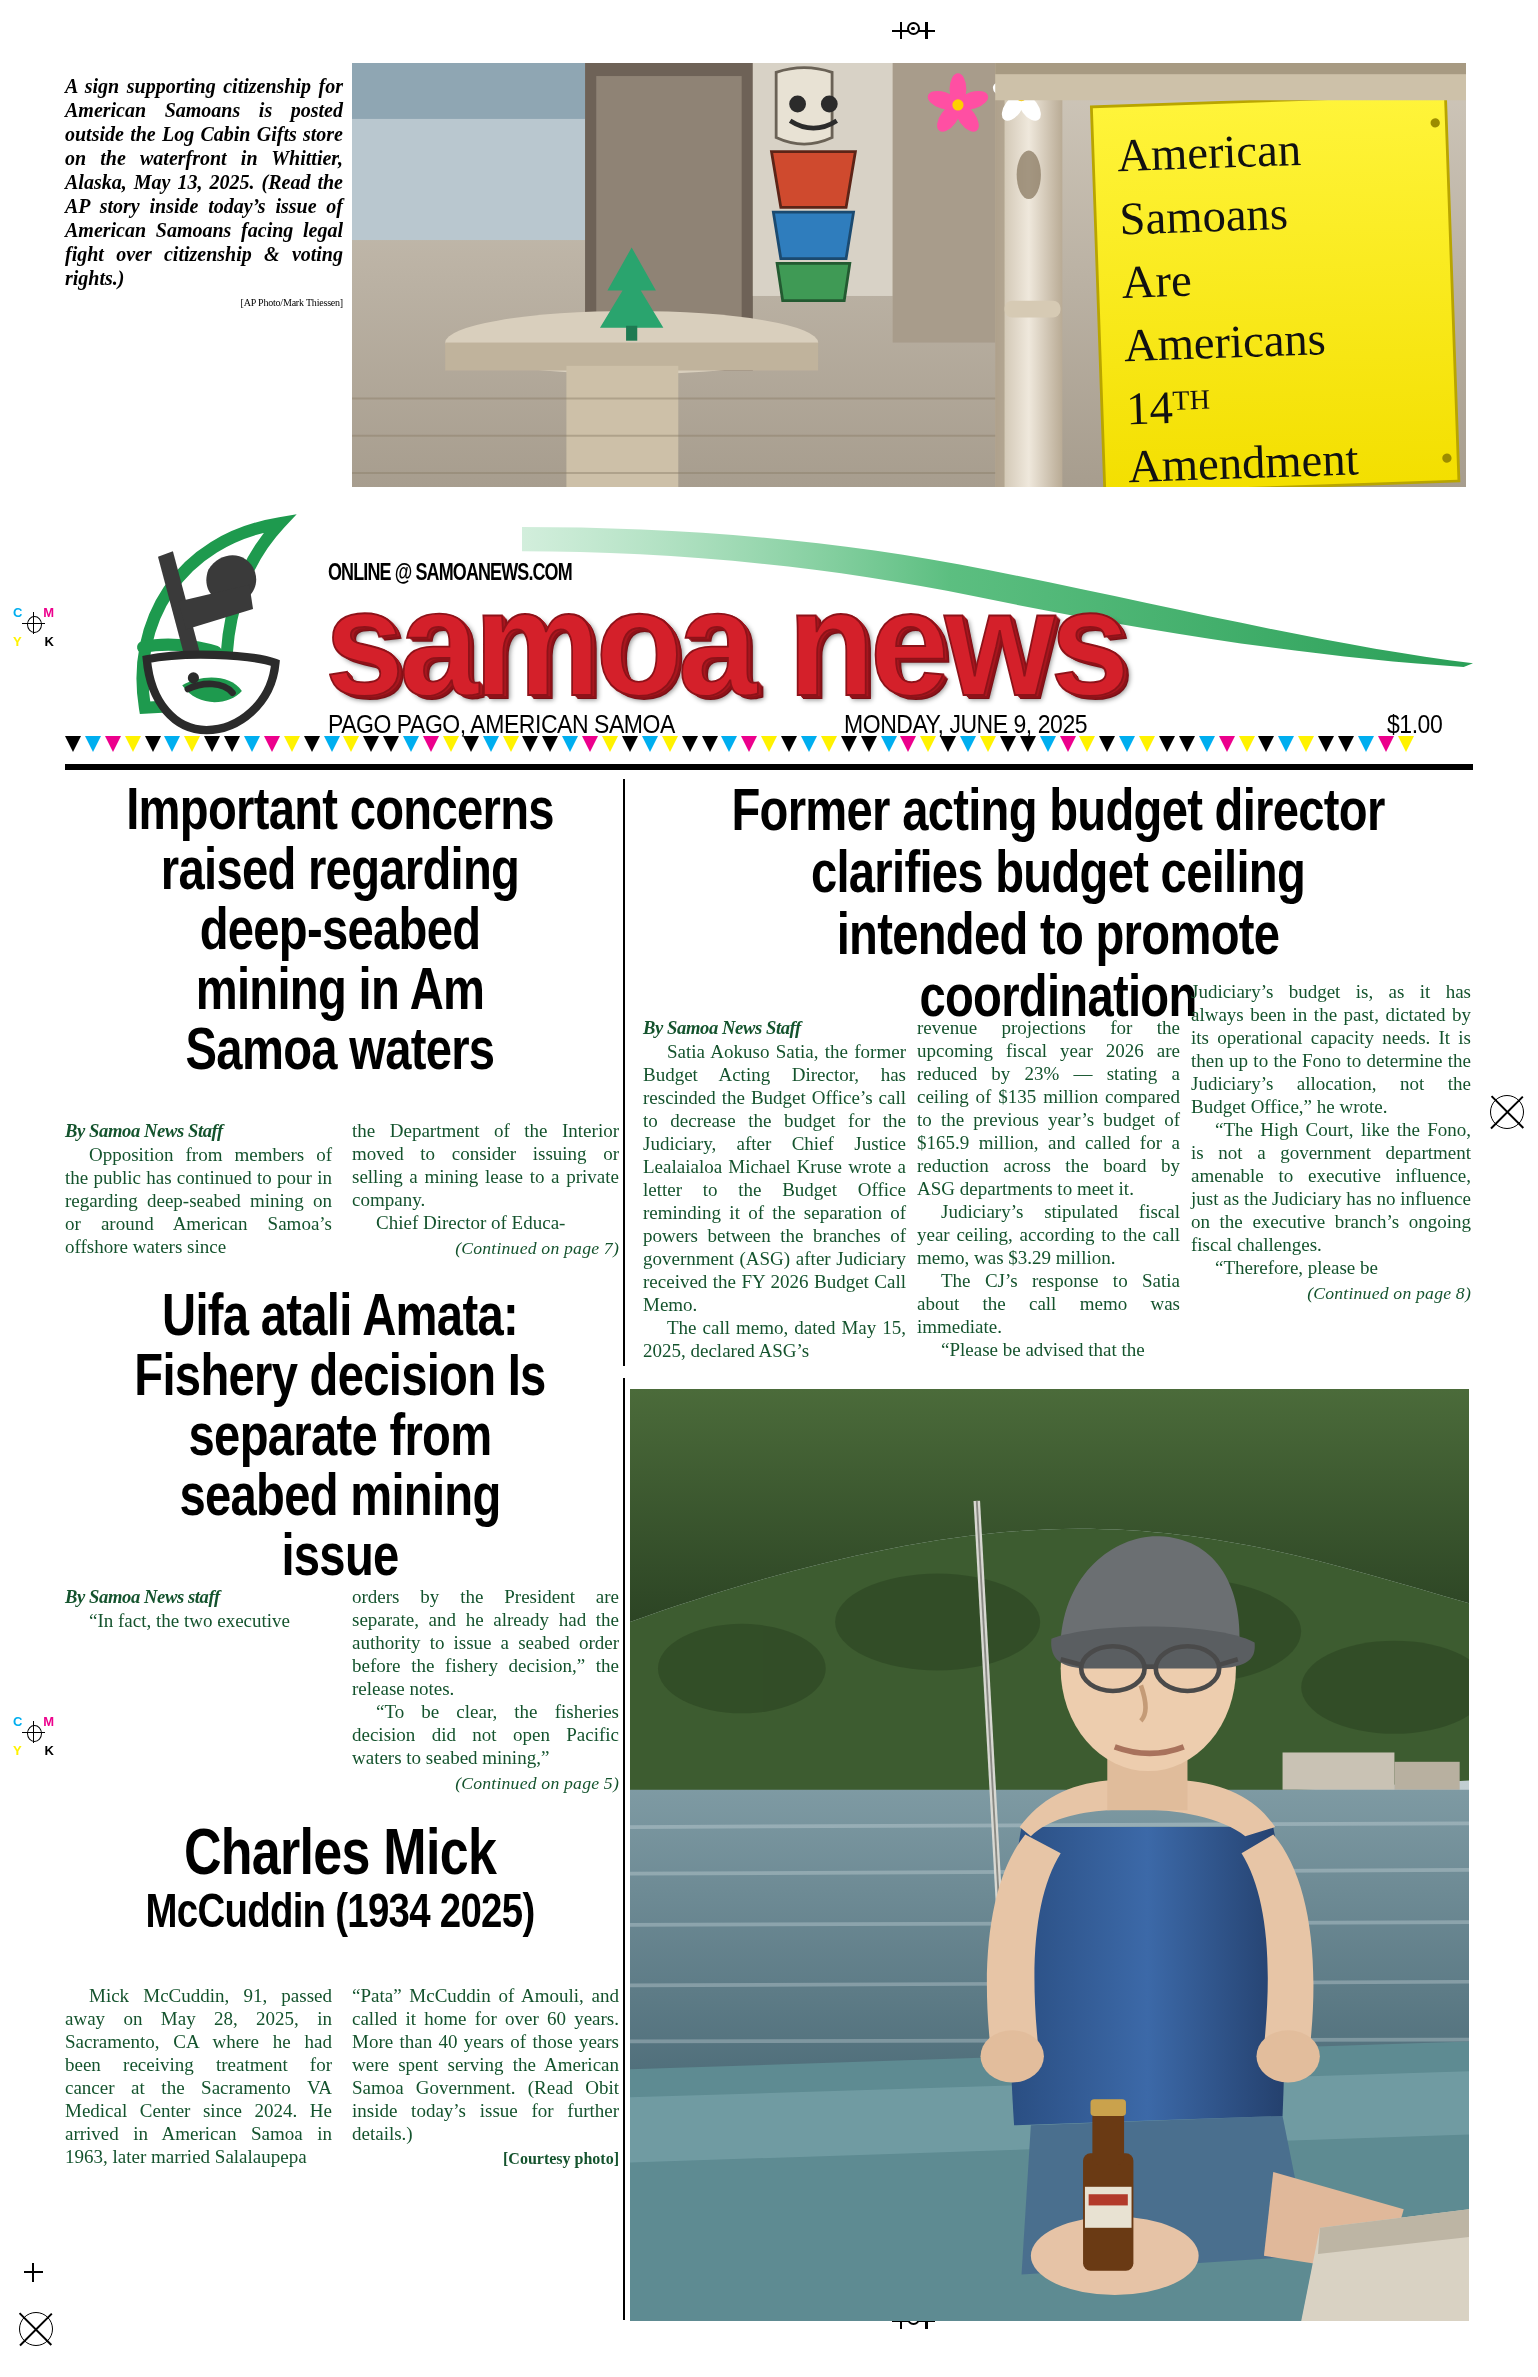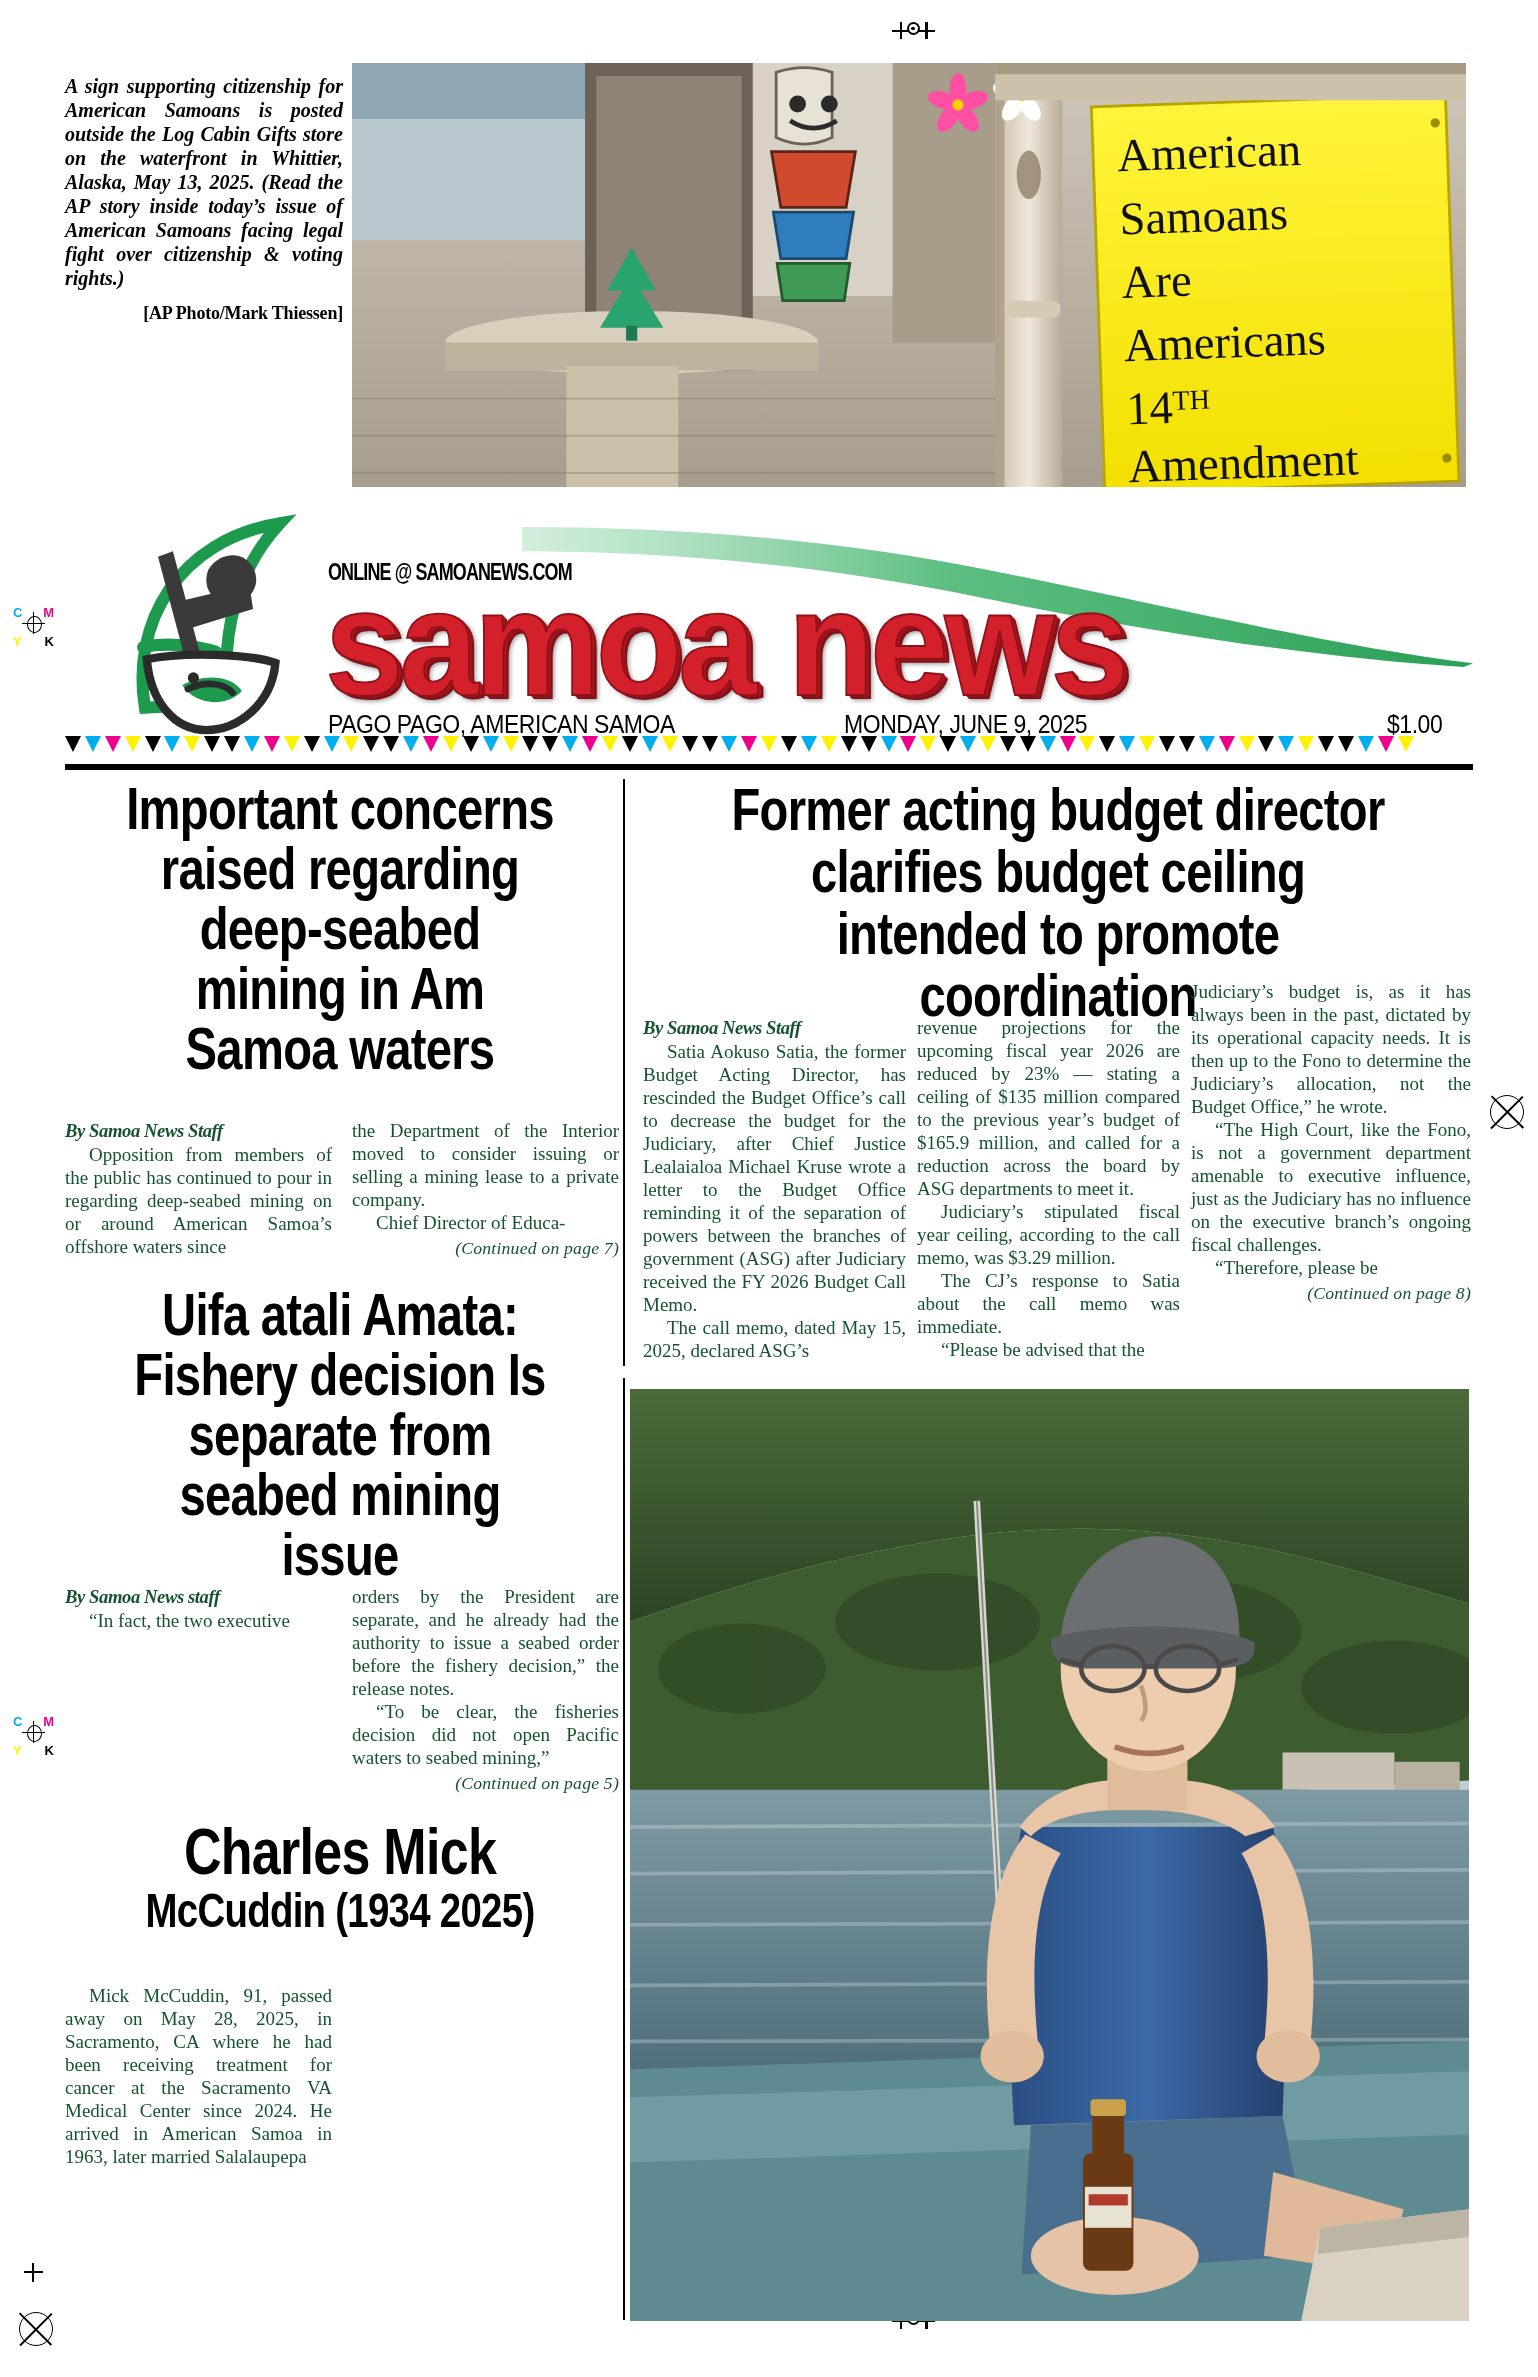--- a/index.html
+++ b/index.html
@@ -58,22 +58,22 @@
   
   .topcap {
     position:absolute; left:65px; top:74px; width:278px;
     font-family:"Liberation Serif", serif;
     font-style:italic; font-weight:bold;
     font-size:20px; line-height:24px;
     text-align:justify; color:#000;
   }
   .topcap .first { text-indent:22.4px; }
   .topcap .credit {
-    display:block; text-align:right; font-size:18px; font-style:normal;
-    font-weight:bold; margin-top:11px; letter-spacing:-0.2px;
+    display:block; text-align:right; font-size:10px; font-style:normal;
+    font-weight:normal; margin-top:1px; letter-spacing:-0.2px;
   }
   .topphoto {
     position:absolute; left:352px; top:63px; width:1114px; height:424px;
     overflow:hidden; background:#b9b2a6;
   }
 
   
   .masthead { position:absolute; left:0; top:503px; width:1538px; height:242px; }
   .logo { position:absolute; left:89px; top:9.3px; width:261px; height:233px; }
   .online {
@@ -480,20 +480,24 @@
     <span class="contd">(Continued on page 5)</span>
   </div>
 
   <div class="hl hl-obit1">Charles   Mick</div>
   <div class="hl hl-obit2">McCuddin (1934     2025)</div>
 
   <div class="col" style="left:65px; top:1984px; width:267px;">
     <p>Mick McCuddin, 91, passed away on May 28, 2025, in Sacramento, CA where he had been receiving treatment for cancer at the Sacramento VA Medical Center since 2024. He arrived in American Samoa in 1963, later married Salalaupepa</p>
   </div>
 
+  <div class="col" style="left:352px; top:1984px; width:267px;">
+    <p class="noind">“Pata” McCuddin of Amouli, and called it home for over 60 years. More than 40 years of those years were spent serving the American Samoa Government. (Read Obit inside today’s issue for further details.)</p>
+    <span class="credit-r">[Courtesy photo]</span>
+  </div>
 
   <div class="photo-mick">
     <svg viewBox="0 0 900 1000" width="839" height="932" preserveAspectRatio="none">
       <defs>
         <linearGradient id="skyg" x1="0" y1="0" x2="0" y2="1">
           <stop offset="0" stop-color="#cfd8dc"></stop>
             <stop offset="1" stop-color="#aebfc4"></stop>
         </linearGradient>
         <linearGradient id="hillg" x1="0" y1="0" x2="0" y2="1">
           <stop offset="0" stop-color="#4b6b3a"></stop>

